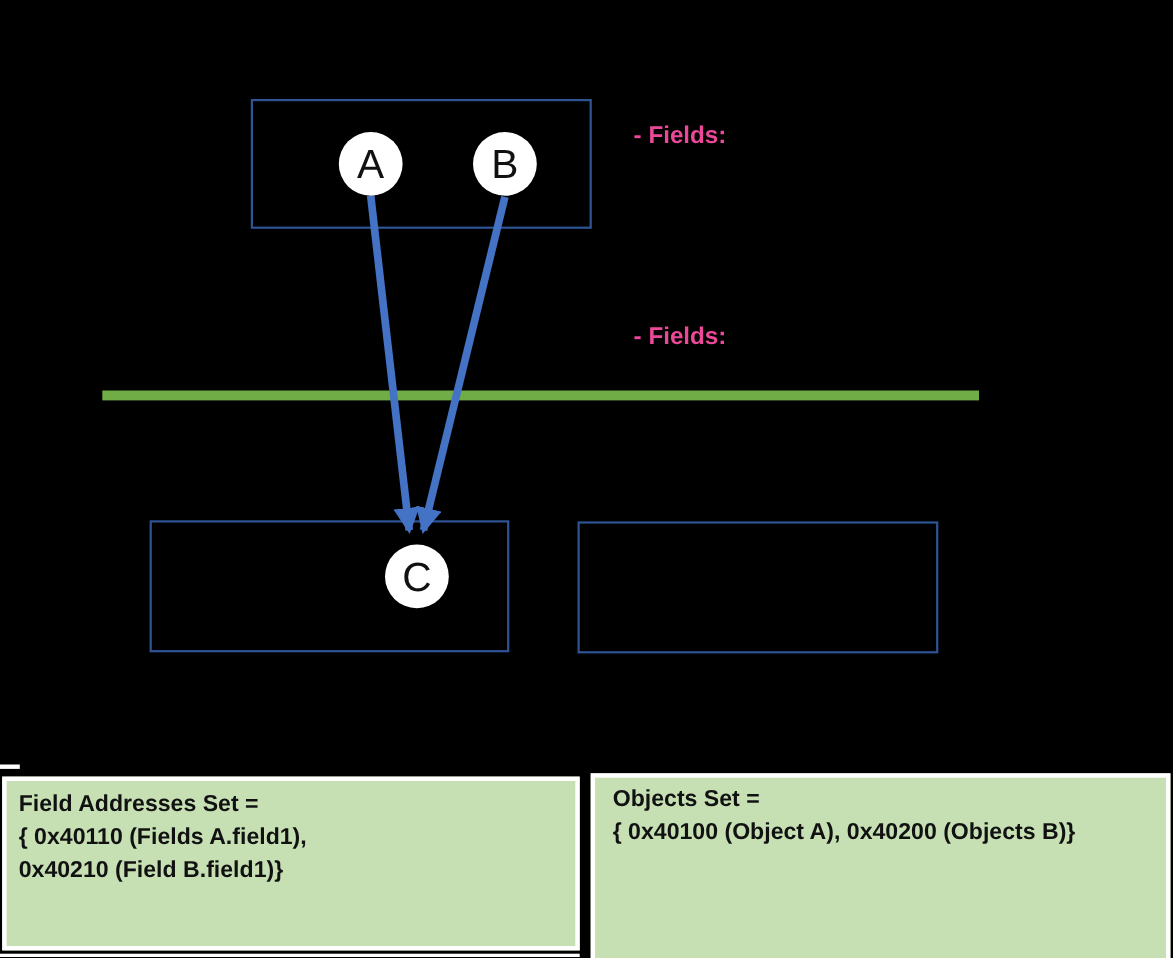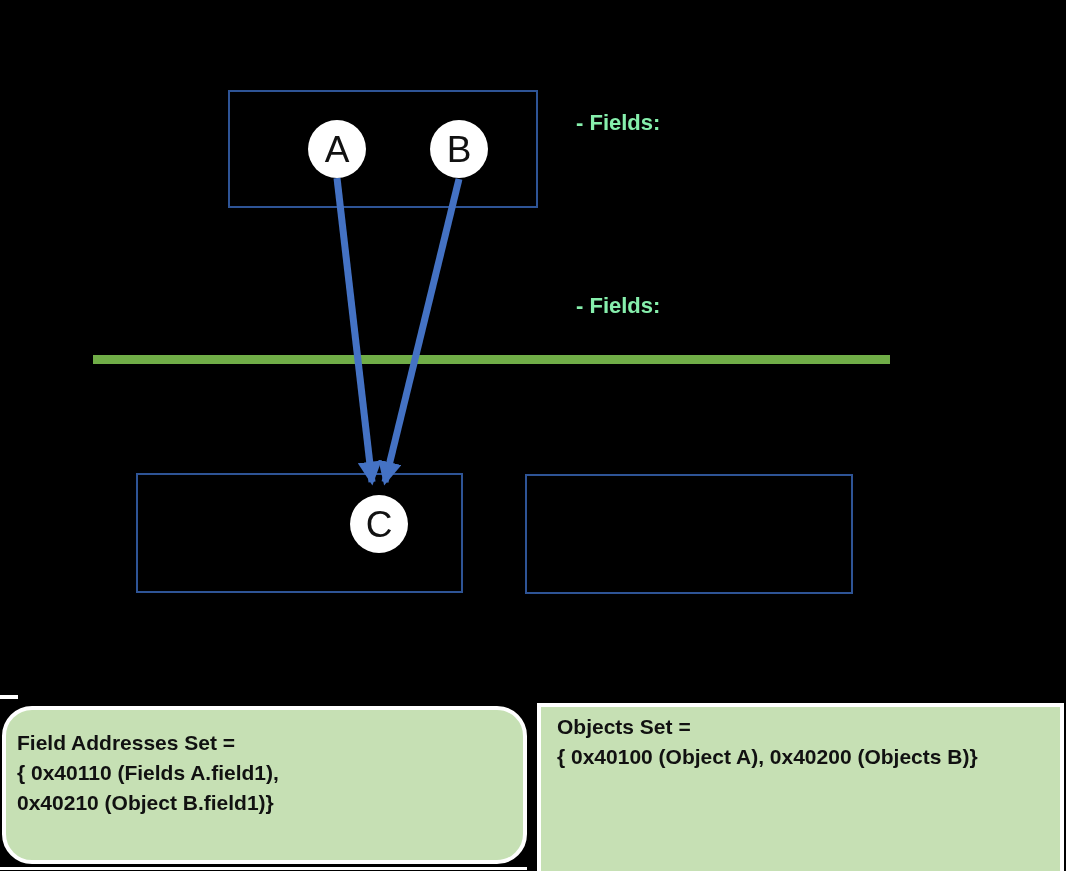--- a/index.html
+++ b/index.html
@@ -29,21 +29,21 @@
     display: flex;
     align-items: center;
     justify-content: center;
     font-size: 37px;
     line-height: 1;
     z-index: 5;
   }
 
   .fields-label {
     position: absolute;
-    color: #86efac;
+    color: #ec4899;
     font-weight: bold;
     font-size: 22px;
     white-space: nowrap;
   }
 
   .green-line {
     position: absolute;
     left: 93px;
     top: 355px;
     width: 797px;
@@ -56,21 +56,21 @@
     background: #C6E0B4;
     border: 4px solid #ffffff;
     box-sizing: border-box;
     color: #111111;
     font-weight: bold;
     font-size: 21px;
     line-height: 30px;
   }
   .green-box .line { white-space: nowrap; }
 
-  #box-field-addresses { left: 2px;   top: 706px; width: 525px; height: 158px; padding: 18px 10px 0 11px; border-radius: 30px; }
+  #box-field-addresses { left: 2px;   top: 706px; width: 525px; height: 158px; padding: 6px 10px 0 11px; }
   #box-objects-set     { left: 537px; top: 703px; width: 527px; height: 199px; padding: 5px 10px 0 16px; }
 
   .white-strip { position: absolute; background: #ffffff; }
 
   #arrow-layer { position: absolute; left: 0; top: 0; z-index: 4; }
 </style>
 </head>
 <body>
 
 <div id="canvas">
@@ -105,21 +105,21 @@
   <div class="fields-label" style="left:576px; top:293px;">- Fields:</div>
 
   <div class="green-line"></div>
 
   <div class="white-strip" style="left:0; top:695px; width:18px; height:4px;"></div>
   <div class="white-strip" style="left:0; top:867px; width:527px; height:3px;"></div>
 
   <div class="green-box" id="box-field-addresses">
     <div class="line">Field Addresses Set =</div>
     <div class="line">{ 0x40110 (Fields A.field1),</div>
-    <div class="line">0x40210 (Object B.field1)}</div>
+    <div class="line">0x40210 (Field B.field1)}</div>
   </div>
 
   <div class="green-box" id="box-objects-set">
     <div class="line">Objects Set =</div>
     <div class="line">{ 0x40100 (Object A), 0x40200 (Objects B)}</div>
   </div>
 
 </div>
 
 </body></html>

